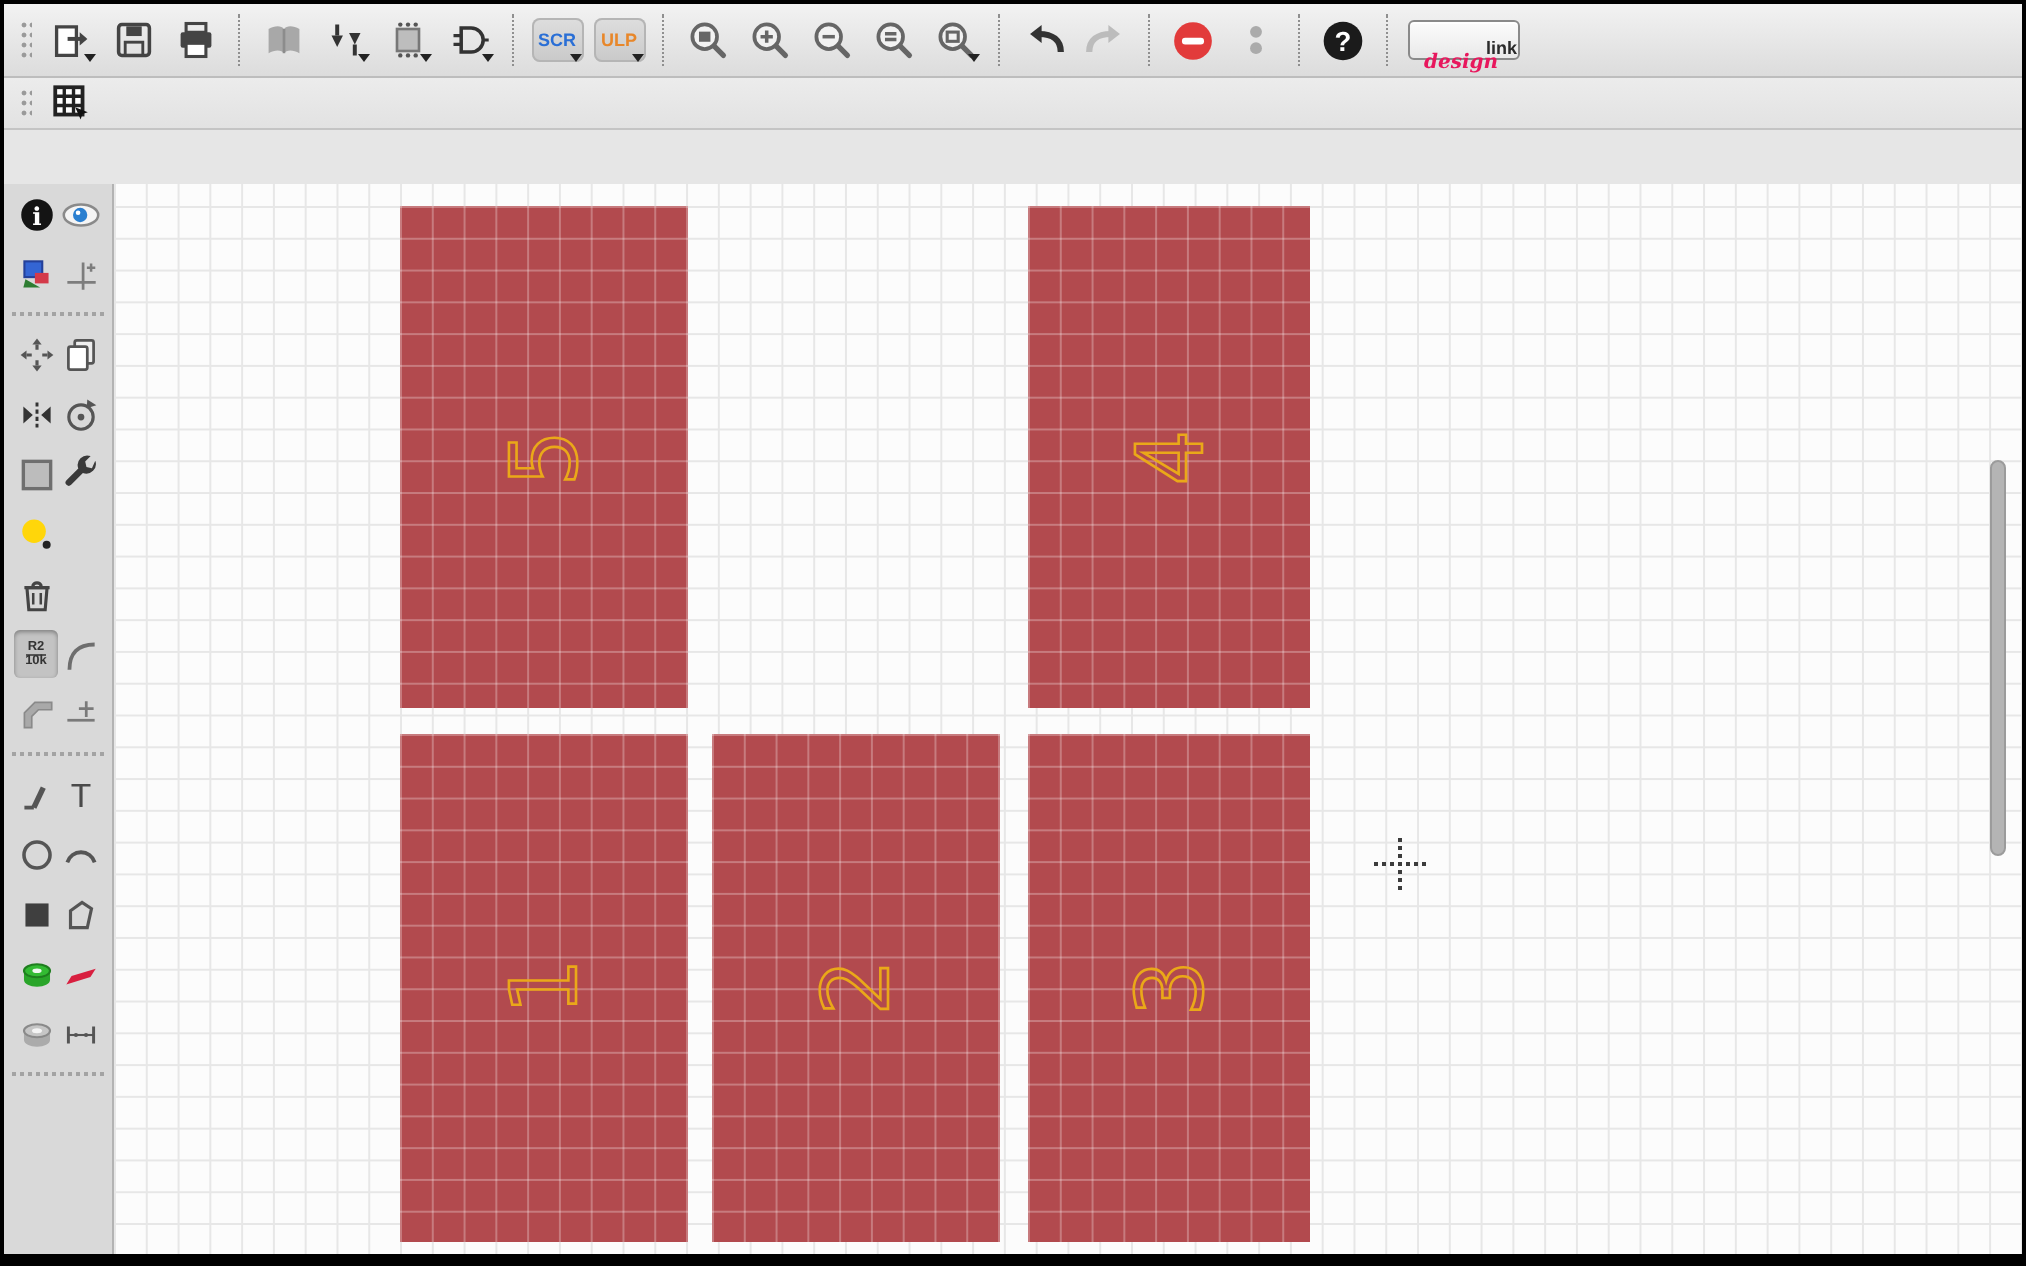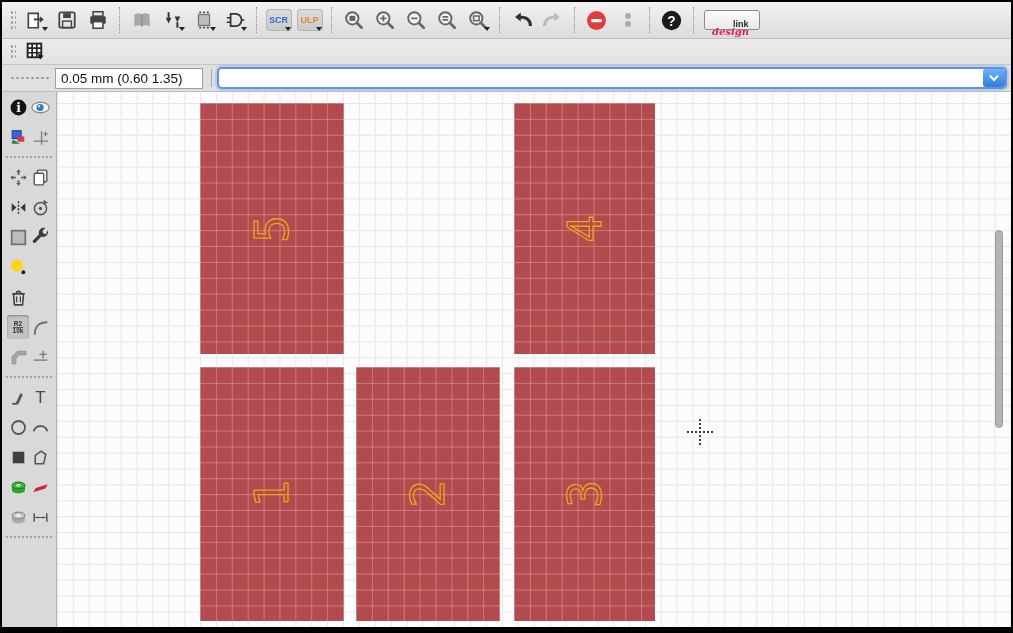--- a/index.html
+++ b/index.html
@@ -29,21 +29,21 @@
   .dd { position:absolute; right:1px; bottom:2px; width:0; height:0;
         border-left:3.5px solid transparent; border-right:3.5px solid transparent;
         border-top:4.5px solid #222; }
   .scrbtn { width:26px; height:22px; border-radius:4px; background:linear-gradient(#dedede,#c9c9c9);
             box-shadow:inset 0 0 0 1px #b5b5b5; display:flex; align-items:center; justify-content:center;
             font-size:9px; font-weight:bold; letter-spacing:0; }
   .dlink { position:relative; width:56px; height:20px; margin-left:4px; border:1px solid #8a8a8a;
            border-radius:3px; background:linear-gradient(#fcfcfc,#e9e9e9); box-shadow:0 1px 0 #fff inset; }
   .dlink .w1 { position:absolute; left:7px; top:15px; color:#e8175d; font-size:10px; font-weight:bold;
                font-style:italic; font-family:"DejaVu Serif", serif; }
-  .dlink .w2 { position:absolute; left:28px; top:8px; color:#2b2b2b; font-size:9px; font-weight:bold; }
+  .dlink .w2 { position:absolute; left:38px; top:8px; color:#2b2b2b; font-size:9px; font-weight:bold; }
 
   
   .coordbox { width:148px; height:21px; background:#fff; border:1px solid #9f9f9f;
               font-size:13.5px; color:#111; display:flex; align-items:center; padding-left:5px;
               white-space:nowrap; }
   .minisep { height:18px; border-left:1px solid #a7a7a7; margin:0 5px 0 8px; }
   .combobox { position:relative; flex:1; height:22px; margin-right:4px; background:#fff;
               border:2px solid #5a96e8; border-radius:5px; box-shadow:0 0 0 2px rgba(100,160,240,.30);
               display:flex; align-items:center; }
   .combobox input { flex:1; height:100%; border:none; outline:none; font-size:12px; padding:0 6px;
@@ -260,33 +260,20 @@
     <div class="vdots" style="height:16px;"></div>
     <div class="tb">
       <svg width="21" height="21" viewBox="0 0 20 20">
         <rect x="2.5" y="2.5" width="13" height="13" fill="#fff" stroke="#222" stroke-width="1.8"></rect>
         <path d="M6.8 2.5v13M11.2 2.5v13M2.5 6.8h13M2.5 11.2h13" stroke="#222" stroke-width="1.6"></path>
         <path d="M12 12l6 2.4-2.6.8-.8 2.6z" fill="#111"></path>
       </svg>
     </div>
   </div>
 
-  <div class="row3">
-    <div class="hdots"></div>
-    <div class="coordbox">0.05 mm (0.60 1.35)</div>
-    <div class="minisep"></div>
-    <div class="combobox">
-      <input type="text" placeholder="" style="">
-      <div class="combobtn">
-        <svg width="12" height="12" viewBox="0 0 12 12">
-          <path d="M2.5 4.2 6 8l3.5-3.8" fill="none" stroke="#fff" stroke-width="2.2" stroke-linecap="round" stroke-linejoin="round"></path>
-        </svg>
-      </div>
-    </div>
-  </div>
 
   <div class="sidebar">
 
     <div class="palrow">
       <div class="pal">
         <svg width="19" height="19" viewBox="0 0 20 20">
           <circle cx="10" cy="10" r="8.3" fill="#141414"></circle>
           <text x="10" y="15" text-anchor="middle" font-size="13" font-weight="bold" font-family="DejaVu Serif, serif" fill="#fff">i</text>
         </svg>
       </div>

